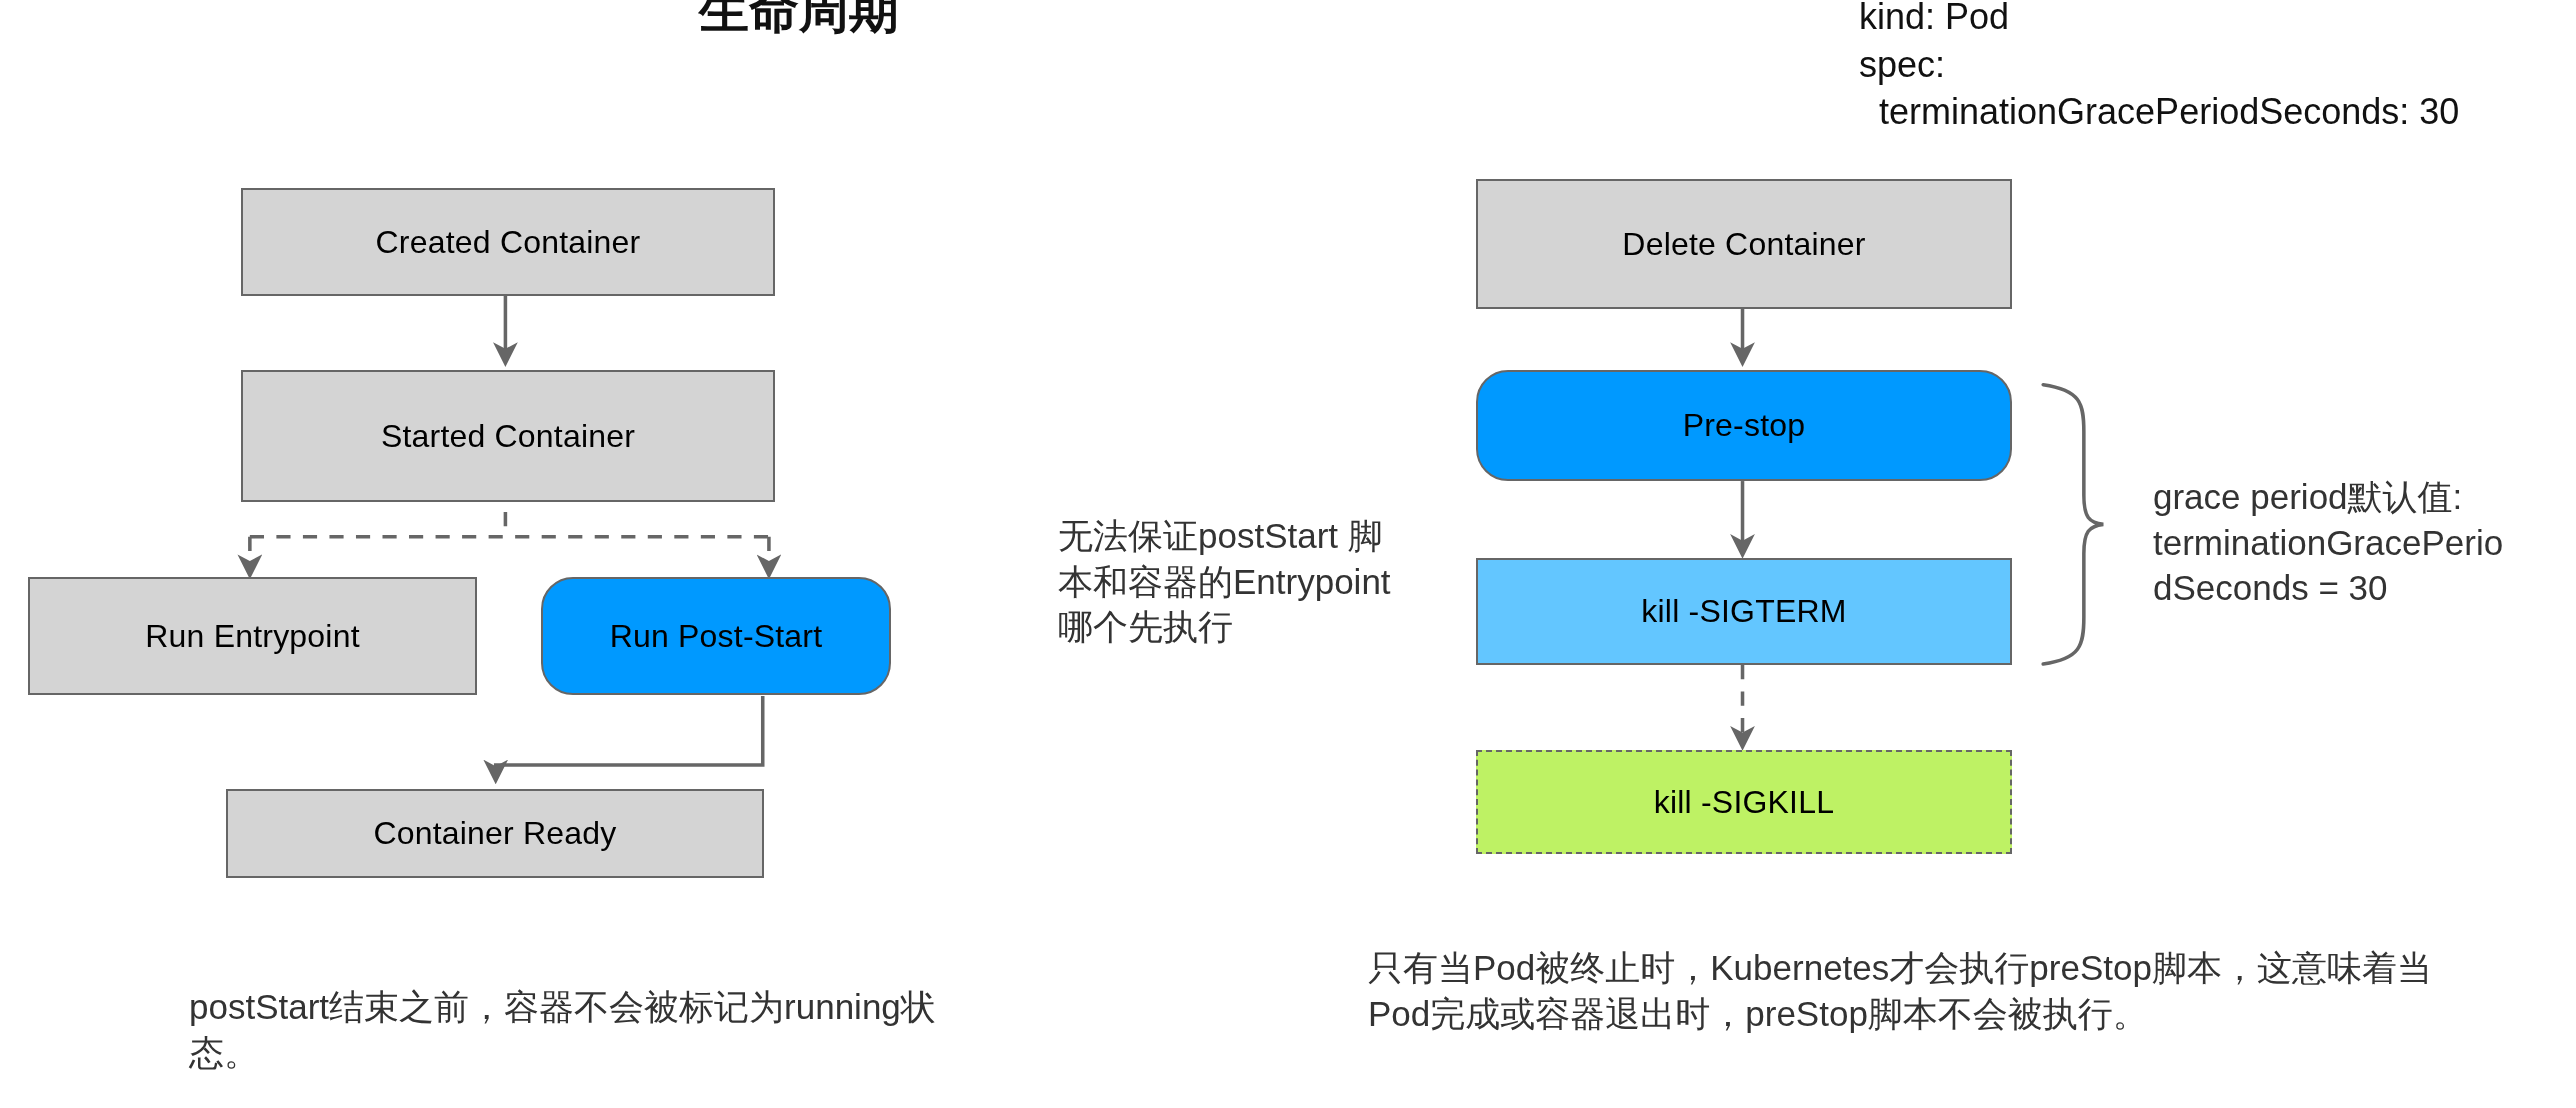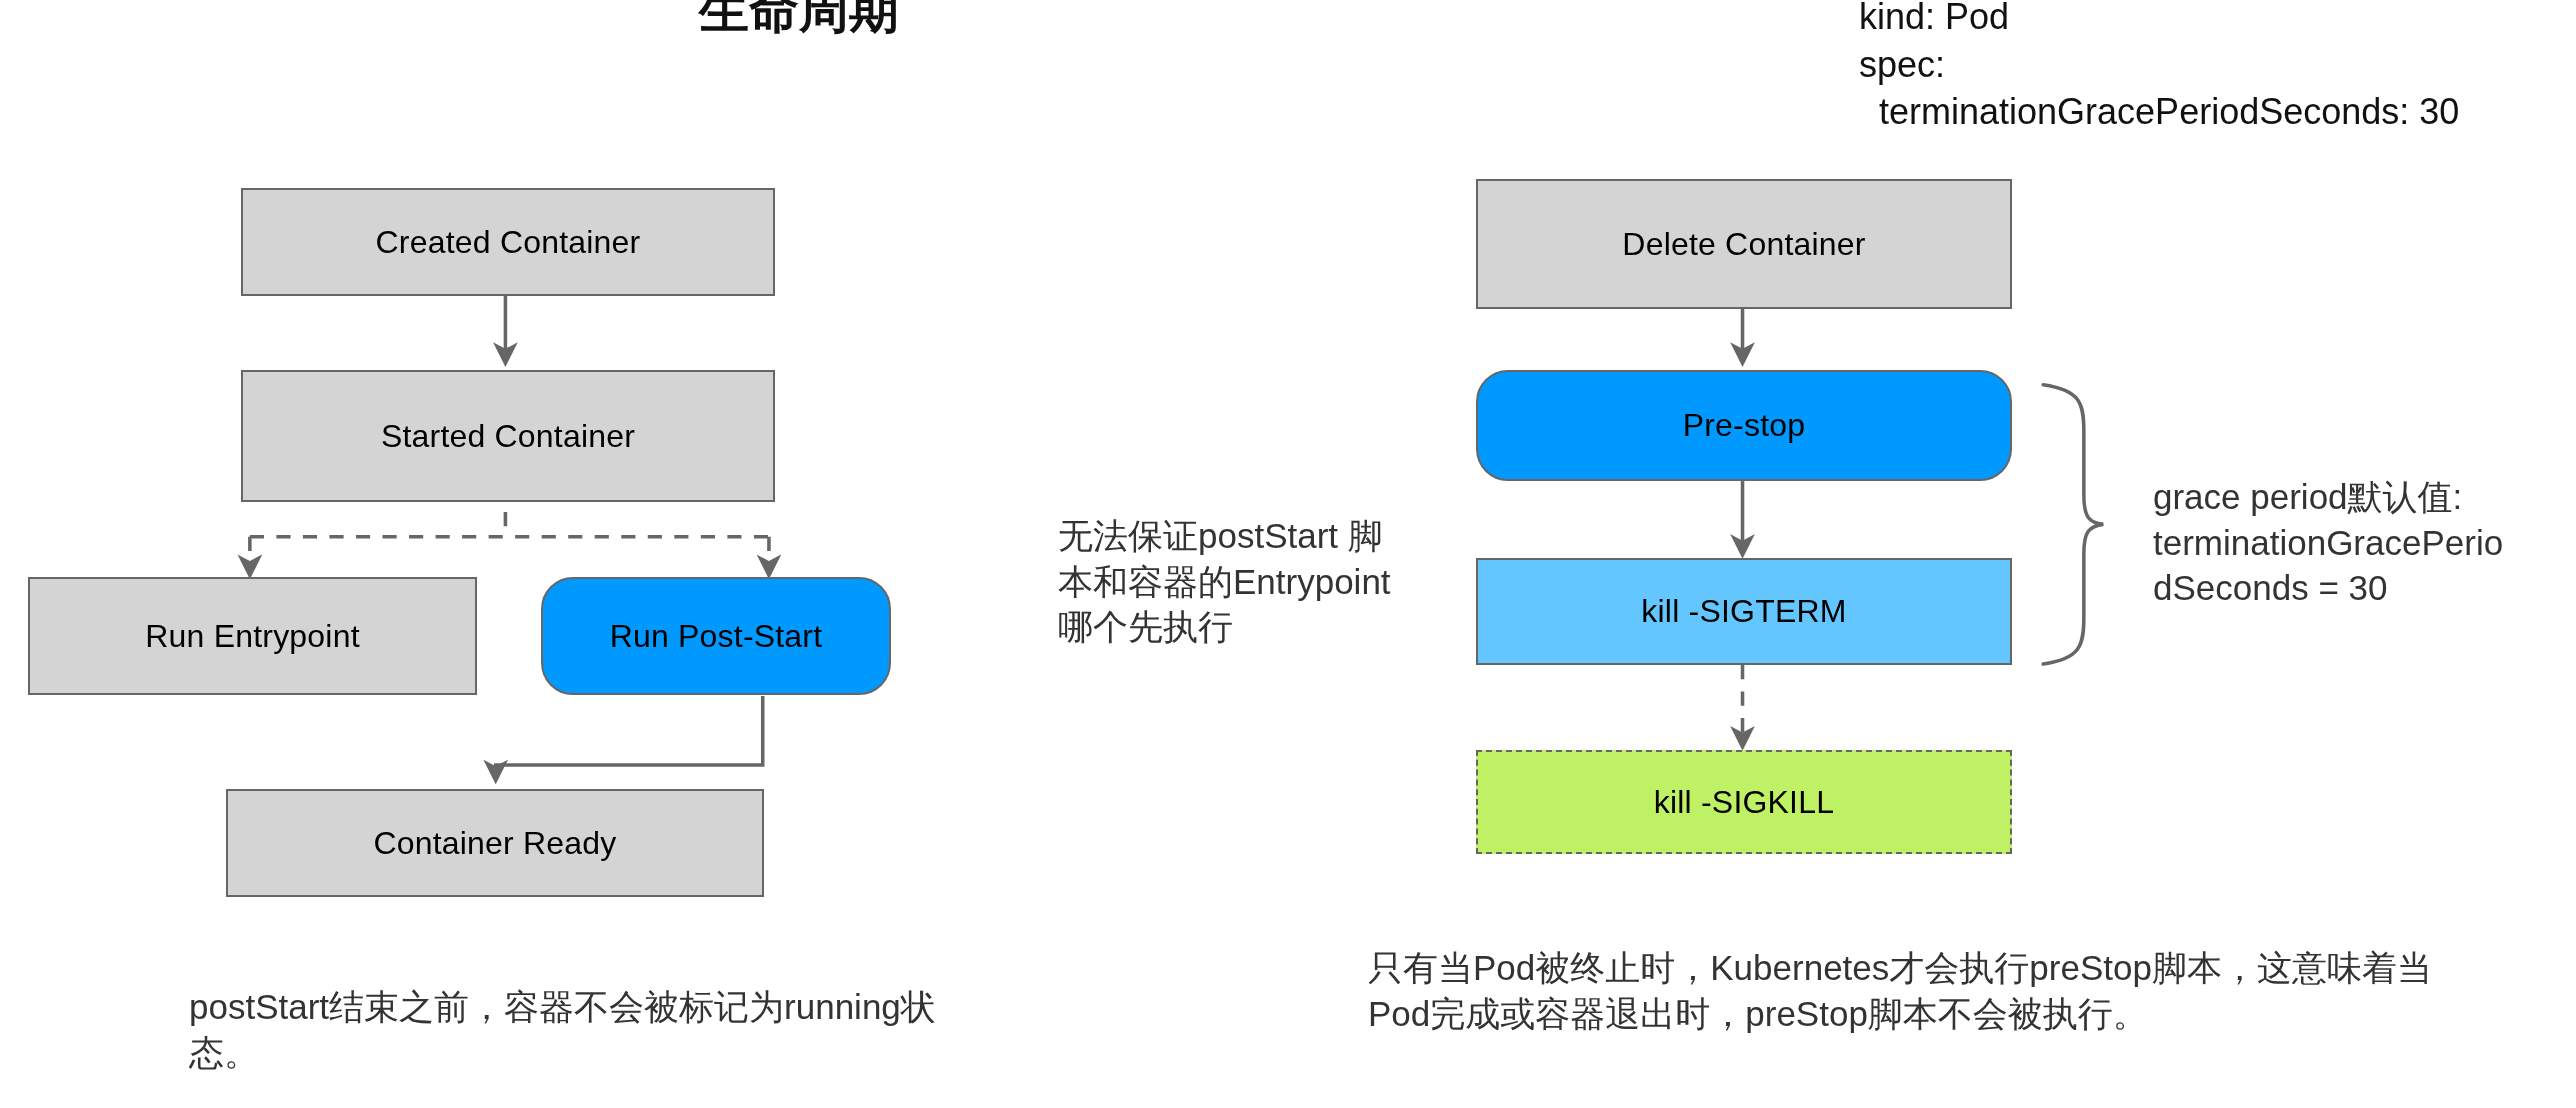--- a/index.html
+++ b/index.html
@@ -132,21 +132,21 @@
   </div>
 
   <div class="node" style="left:28px; top:577px; width:449px; height:118px;">
     <span>Run Entrypoint</span>
   </div>
 
   <div class="node blue-strong" style="left:541px; top:577px; width:350px; height:118px;">
     <span>Run Post-Start</span>
   </div>
 
-  <div class="node" style="left:226px; top:789px; width:538px; height:108px;">
+  <div class="node" style="left:226px; top:789px; width:538px; height:89px;">
     <span>Container Ready</span>
   </div>
 
   <div class="note caption" style="left:157px; top:984px; width:885px;margin-left:32px;">postStart结束之前，容器不会被标记为running状
 态。</div>
 
   <div class="note" style="left:1058px; top:478px; width:380px;margin-top:35px;">无法保证postStart 脚
 本和容器的Entrypoint
 哪个先执行</div>
 

